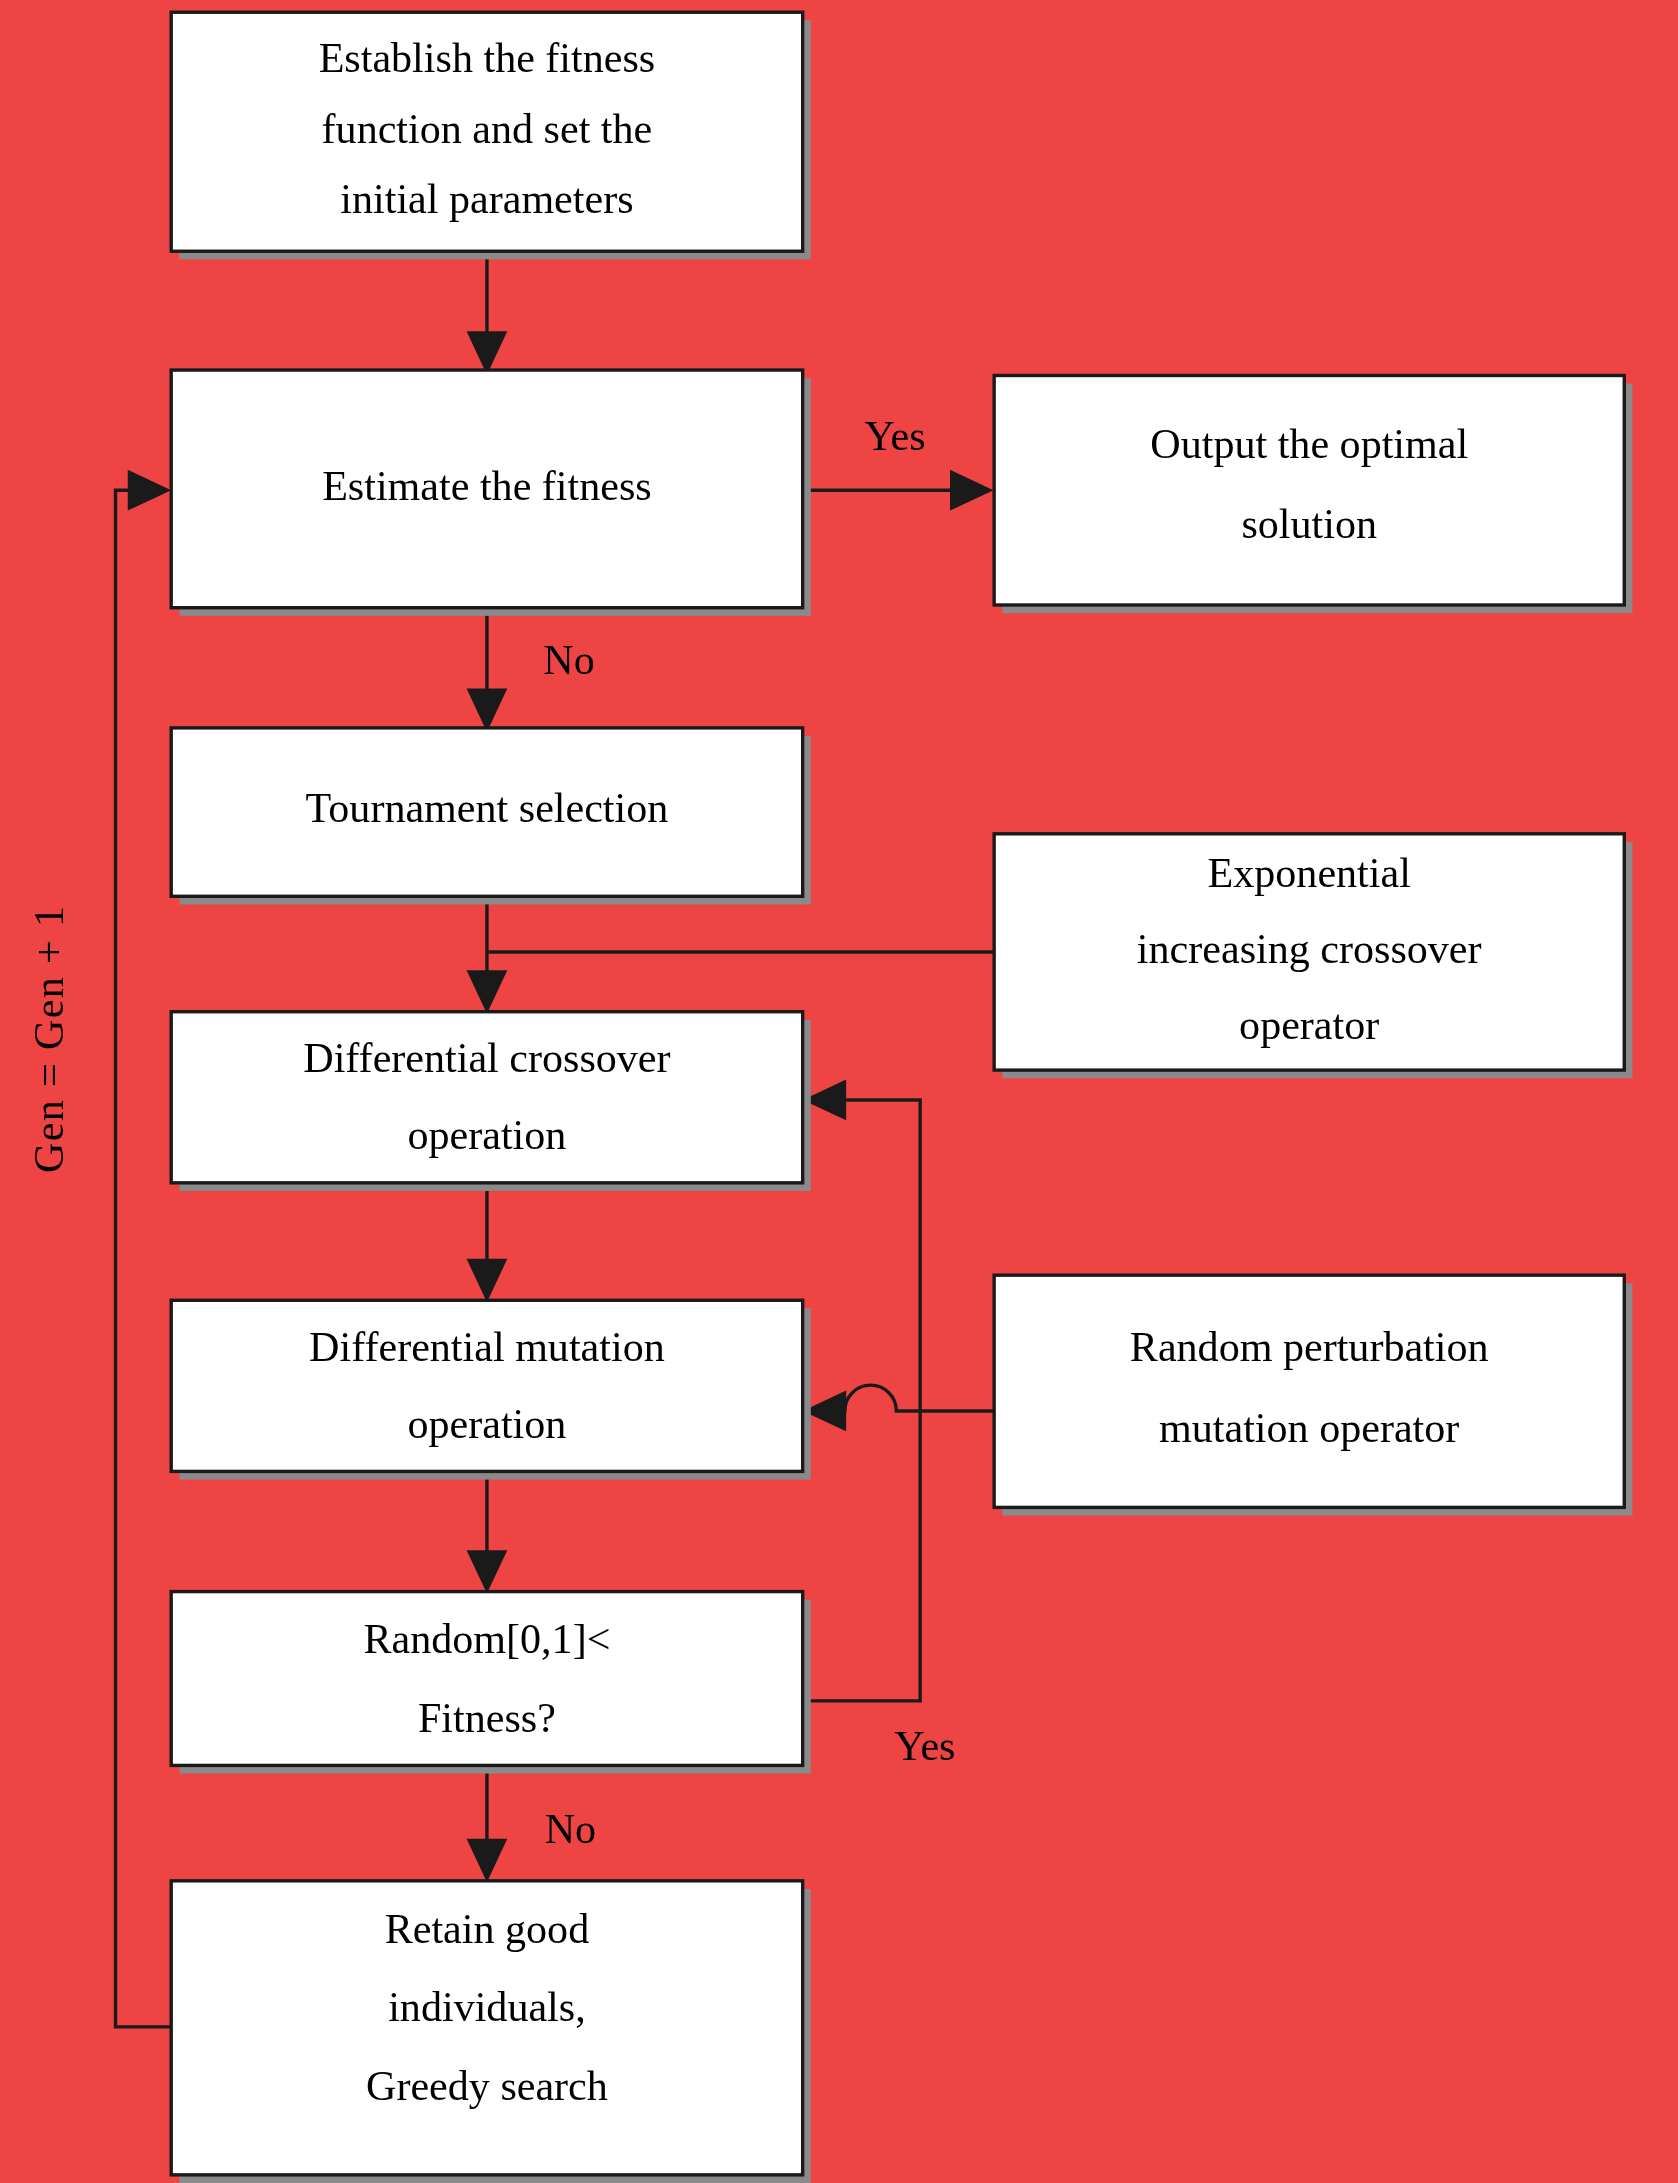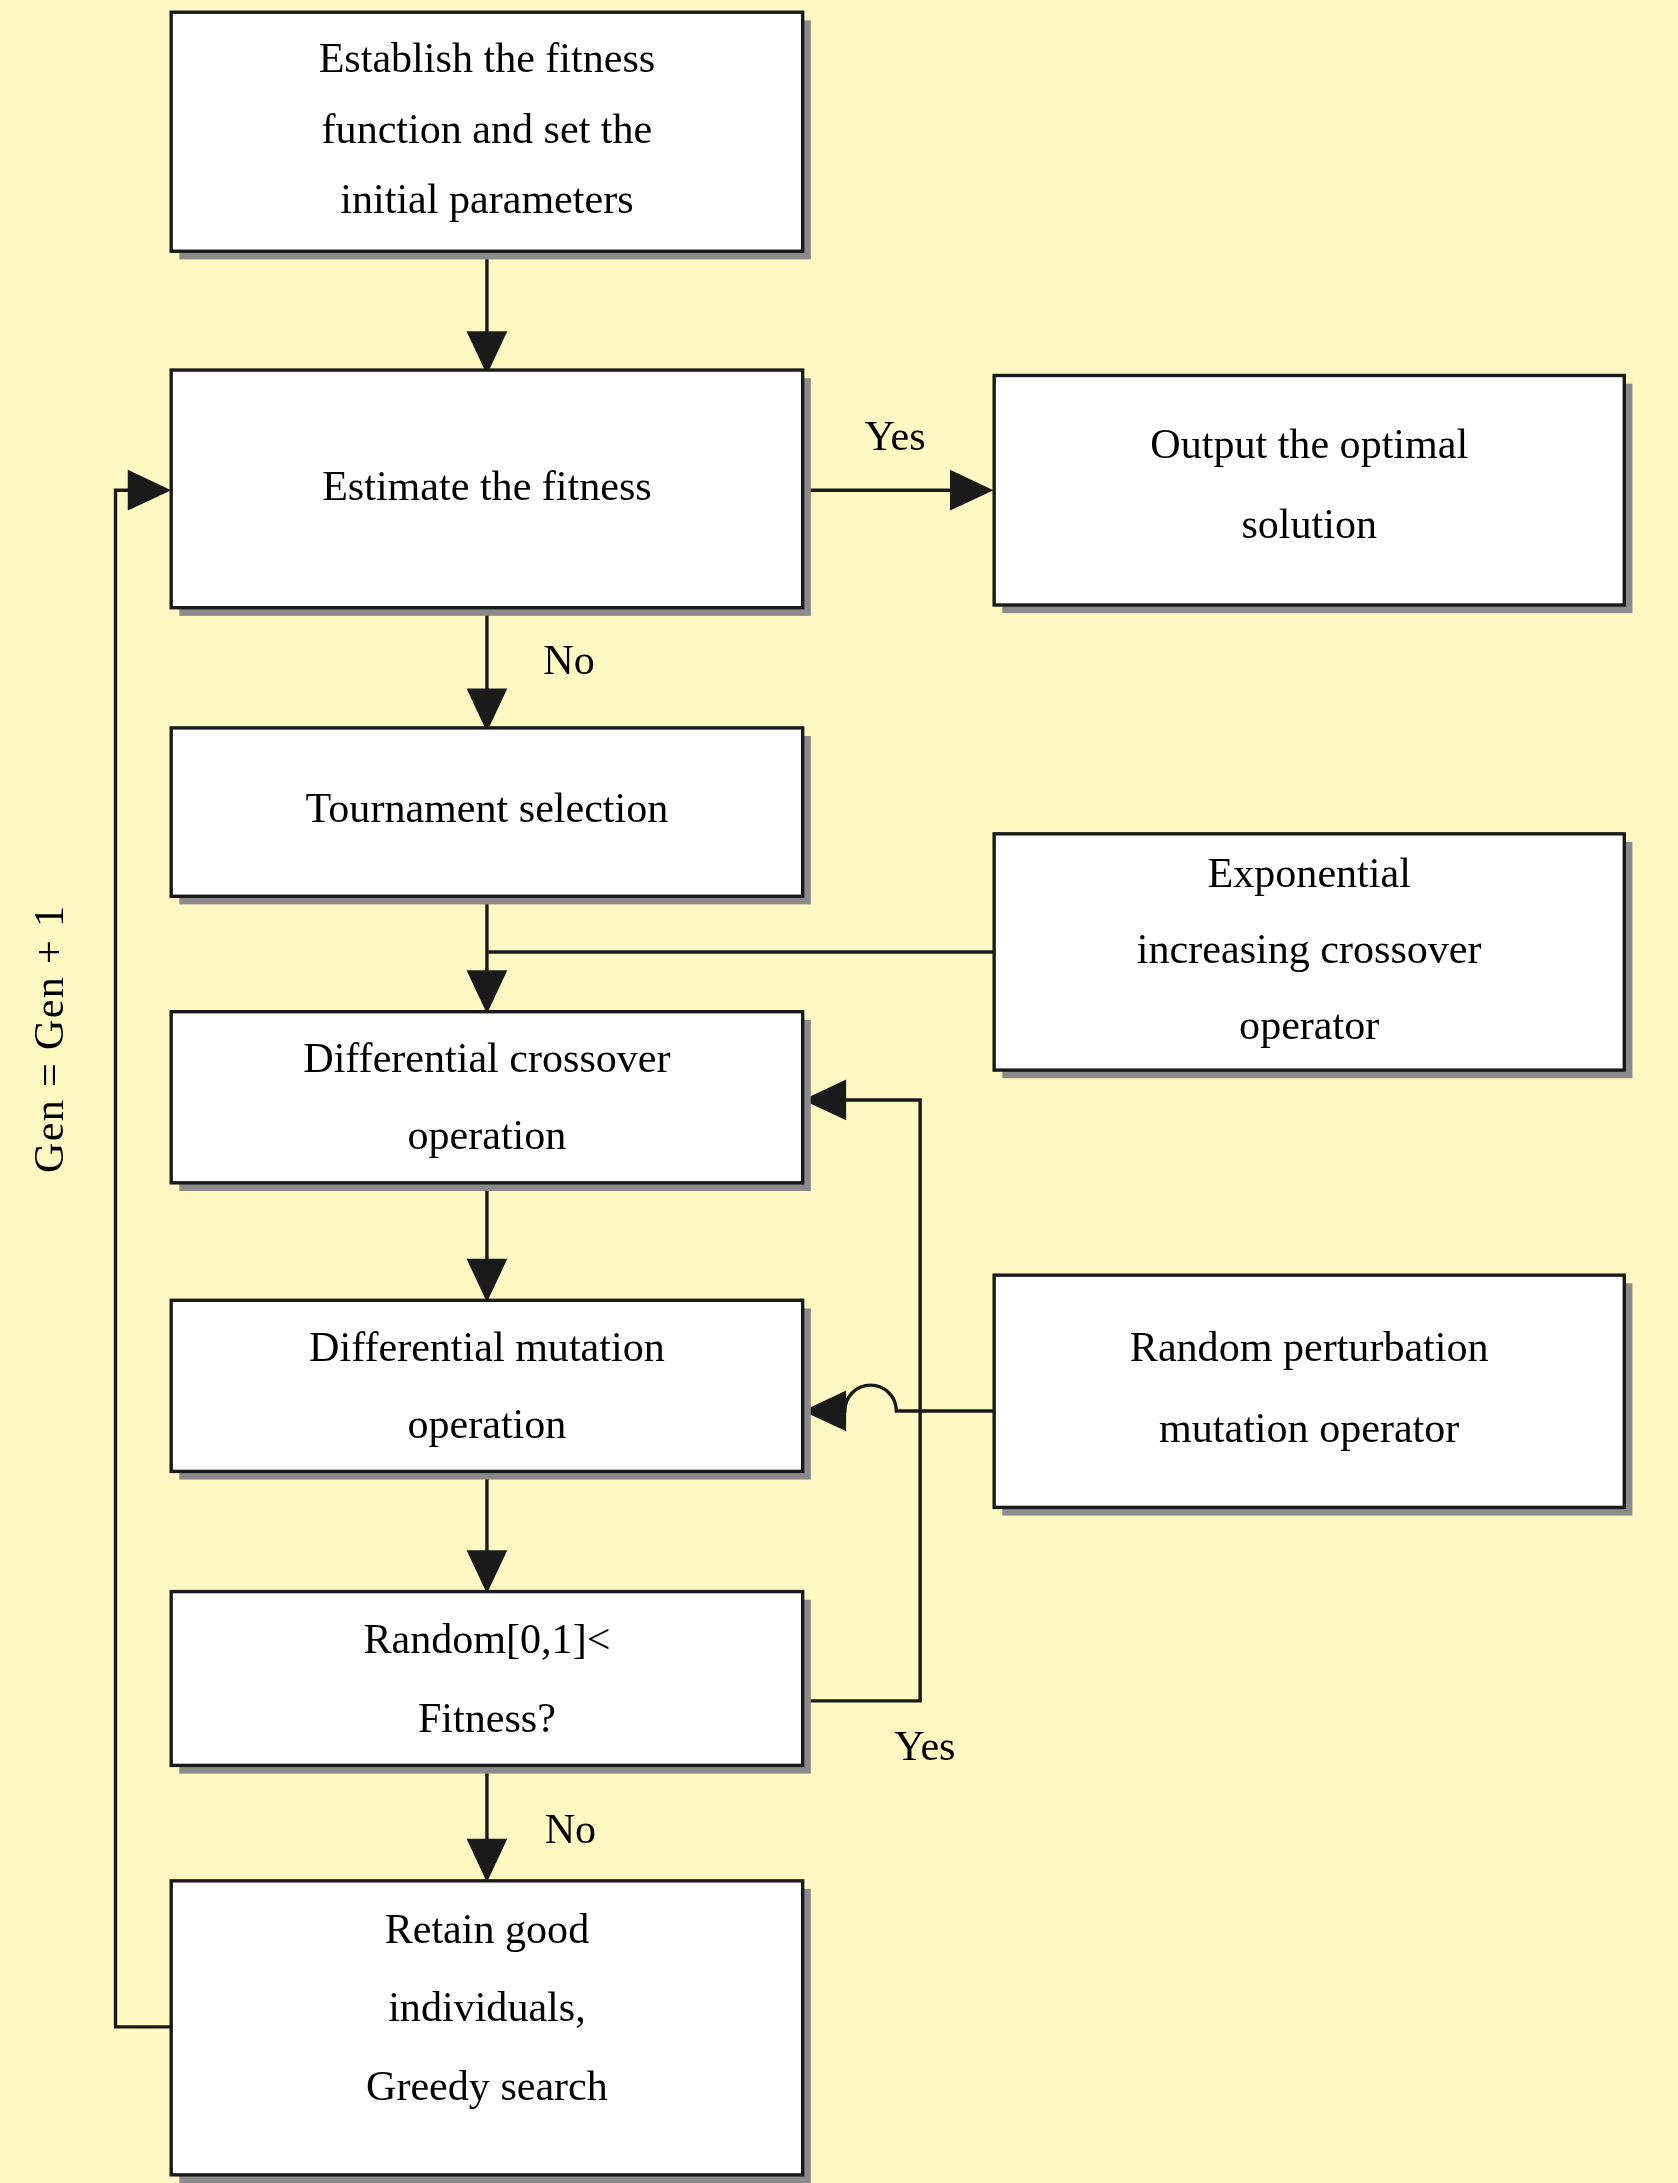--- a/index.html
+++ b/index.html
@@ -8,21 +8,21 @@
     padding: 0;
     background: #ffffff;
   }
   body {
     font-family: "Liberation Serif", "DejaVu Serif", serif;
   }
   #flowchart-root {
     position: relative;
     width: 1678px;
     height: 2183px;
-    background: #fef9c3;
+    background: #ef4444;
     overflow: hidden;
   }
   svg#flow-svg {
     position: absolute;
     top: 0; left: 0;
     width: 1678px;
     height: 2183px;
     display: block;
   }
   .node-box-rect {

